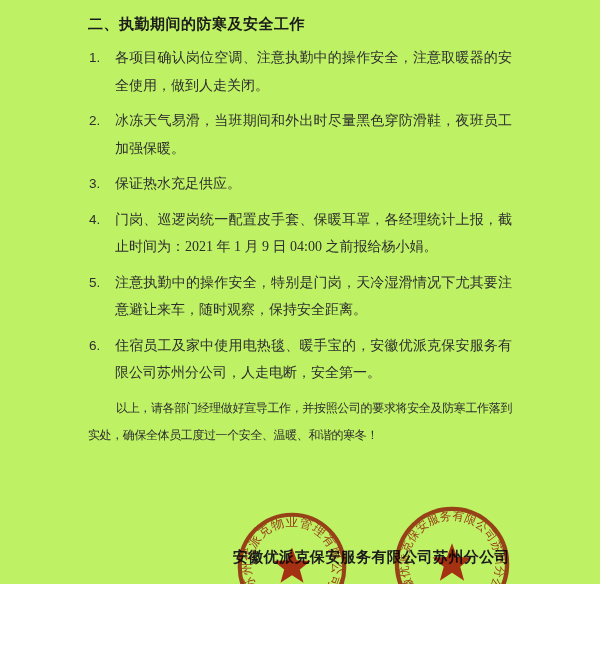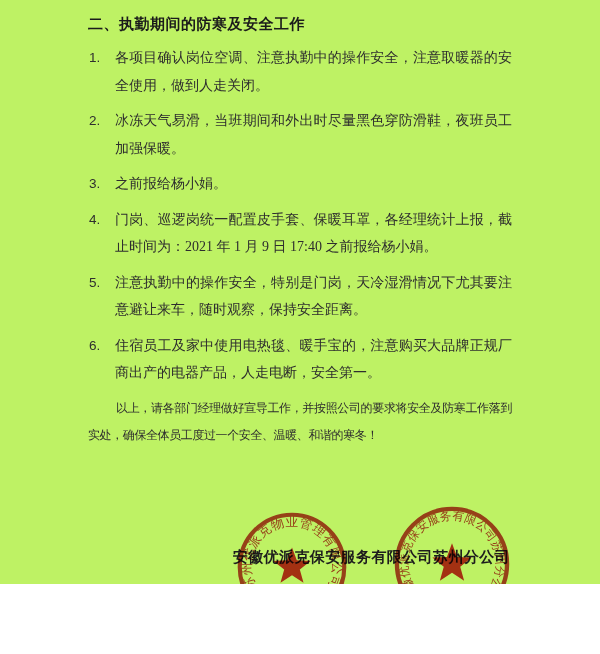--- a/index.html
+++ b/index.html
@@ -52,33 +52,33 @@
       <div class="item">
         <span class="num">1.</span>
         <span>各项目确认岗位空调、注意执勤中的操作安全，注意取暖器的安全使用，做到人走关闭。</span>
       </div>
       <div class="item">
         <span class="num">2.</span>
         <span>冰冻天气易滑，当班期间和外出时尽量黑色穿防滑鞋，夜班员工加强保暖。</span>
       </div>
       <div class="item">
         <span class="num">3.</span>
-        <span>之前报给杨小娟。</span>
+        <span>保证热水充足供应。</span>
       </div>
       <div class="item">
         <span class="num">4.</span>
-        <span>门岗、巡逻岗统一配置皮手套、保暖耳罩，各经理统计上报，截止时间为：2021 年 1 月 9 日 17:40 之前报给杨小娟。</span>
+        <span>门岗、巡逻岗统一配置皮手套、保暖耳罩，各经理统计上报，截止时间为：2021 年 1 月 9 日 04:00 之前报给杨小娟。</span>
       </div>
       <div class="item">
         <span class="num">5.</span>
         <span>注意执勤中的操作安全，特别是门岗，天冷湿滑情况下尤其要注意避让来车，随时观察，保持安全距离。</span>
       </div>
       <div class="item">
         <span class="num">6.</span>
-        <span>住宿员工及家中使用电热毯、暖手宝的，注意购买大品牌正规厂商出产的电器产品，人走电断，安全第一。</span>
+        <span>住宿员工及家中使用电热毯、暖手宝的，安徽优派克保安服务有限公司苏州分公司，人走电断，安全第一。</span>
       </div>
     </div>
 
     <p class="closing">以上，请各部门经理做好宣导工作，并按照公司的要求将安全及防寒工作落到实处，确保全体员工度过一个安全、温暖、和谐的寒冬！</p>
   </div>
 
   <div class="sig">
     <div class="sig-line">安徽优派克保安服务有限公司苏州分公司</div>
     <div class="sig-line sig-line2">苏州优派克物业管理有限公司</div>
     <div class="sig-date">2021 年 1 月 8 日</div>

